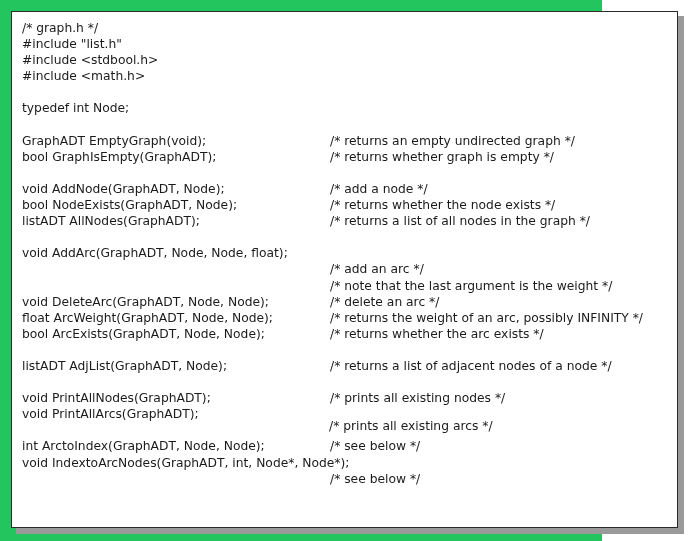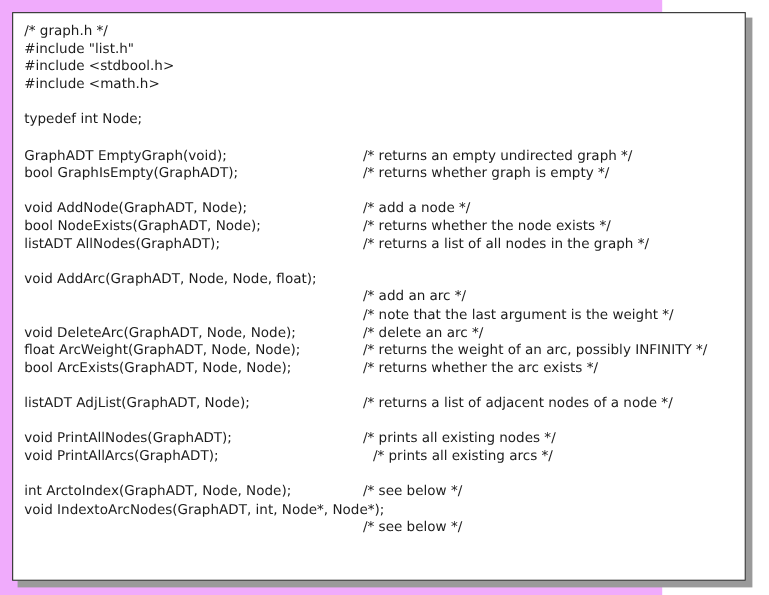--- a/index.html
+++ b/index.html
@@ -11,21 +11,21 @@
     width: 699px;
     height: 541px;
     overflow: hidden;
     font-family: "DejaVu Sans", sans-serif;
   }
 
   #page {
     position: relative;
     width: 602px;
     height: 541px;
-    background: #f0abfc;
+    background: #22c55e;
   }
 
   
   #code-shadow {
     position: absolute;
     left: 16px;
     top: 16px;
     width: 668px;
     height: 518px;
     background: #9a9a9a;
@@ -103,21 +103,21 @@
         <div class="code-line"><span class="decl">void AddArc(GraphADT, Node, Node, float);</span></div>
         <div class="code-line"><span class="cmt" style="left: 308px;">/* add an arc */</span></div>
         <div class="code-line"><span class="cmt" style="left: 308px;">/* note that the last argument is the weight */</span></div>
         <div class="code-line"><span class="decl">void DeleteArc(GraphADT, Node, Node);</span><span class="cmt" style="left: 308px;">/* delete an arc */</span></div>
         <div class="code-line"><span class="decl">float ArcWeight(GraphADT, Node, Node);</span><span class="cmt" style="left: 308px;">/* returns the weight of an arc, possibly INFINITY */</span></div>
         <div class="code-line"><span class="decl">bool ArcExists(GraphADT, Node, Node);</span><span class="cmt" style="left: 308px;">/* returns whether the arc exists */</span></div>
         <div class="code-line blank"></div>
         <div class="code-line"><span class="decl">listADT AdjList(GraphADT, Node);</span><span class="cmt" style="left: 308px; text-align: center;">/* returns a list of adjacent nodes of a node */</span></div>
         <div class="code-line blank"></div>
         <div class="code-line"><span class="decl">void PrintAllNodes(GraphADT);</span><span class="cmt" style="left: 308px;">/* prints all existing nodes */</span></div>
-        <div class="code-line"><span class="decl">void PrintAllArcs(GraphADT);</span><span class="cmt" style="left: 317px;">/* prints all existing arcs */</span></div>
+        <div class="code-line"><span class="decl">void PrintAllArcs(GraphADT);</span><span class="cmt" style="left: 307px; margin-top: 12px;">/* prints all existing arcs */</span></div>
         <div class="code-line blank"></div>
         <div class="code-line"><span class="decl">int ArctoIndex(GraphADT, Node, Node);</span><span class="cmt" style="left: 308px;">/* see below */</span></div>
         <div class="code-line"><span class="decl">void IndextoArcNodes(GraphADT, int, Node*, Node*);</span></div>
         <div class="code-line"><span class="cmt" style="left: 308px;">/* see below */</span></div>
       </div>
   </div>
 
 </div>
 
 </body></html>

